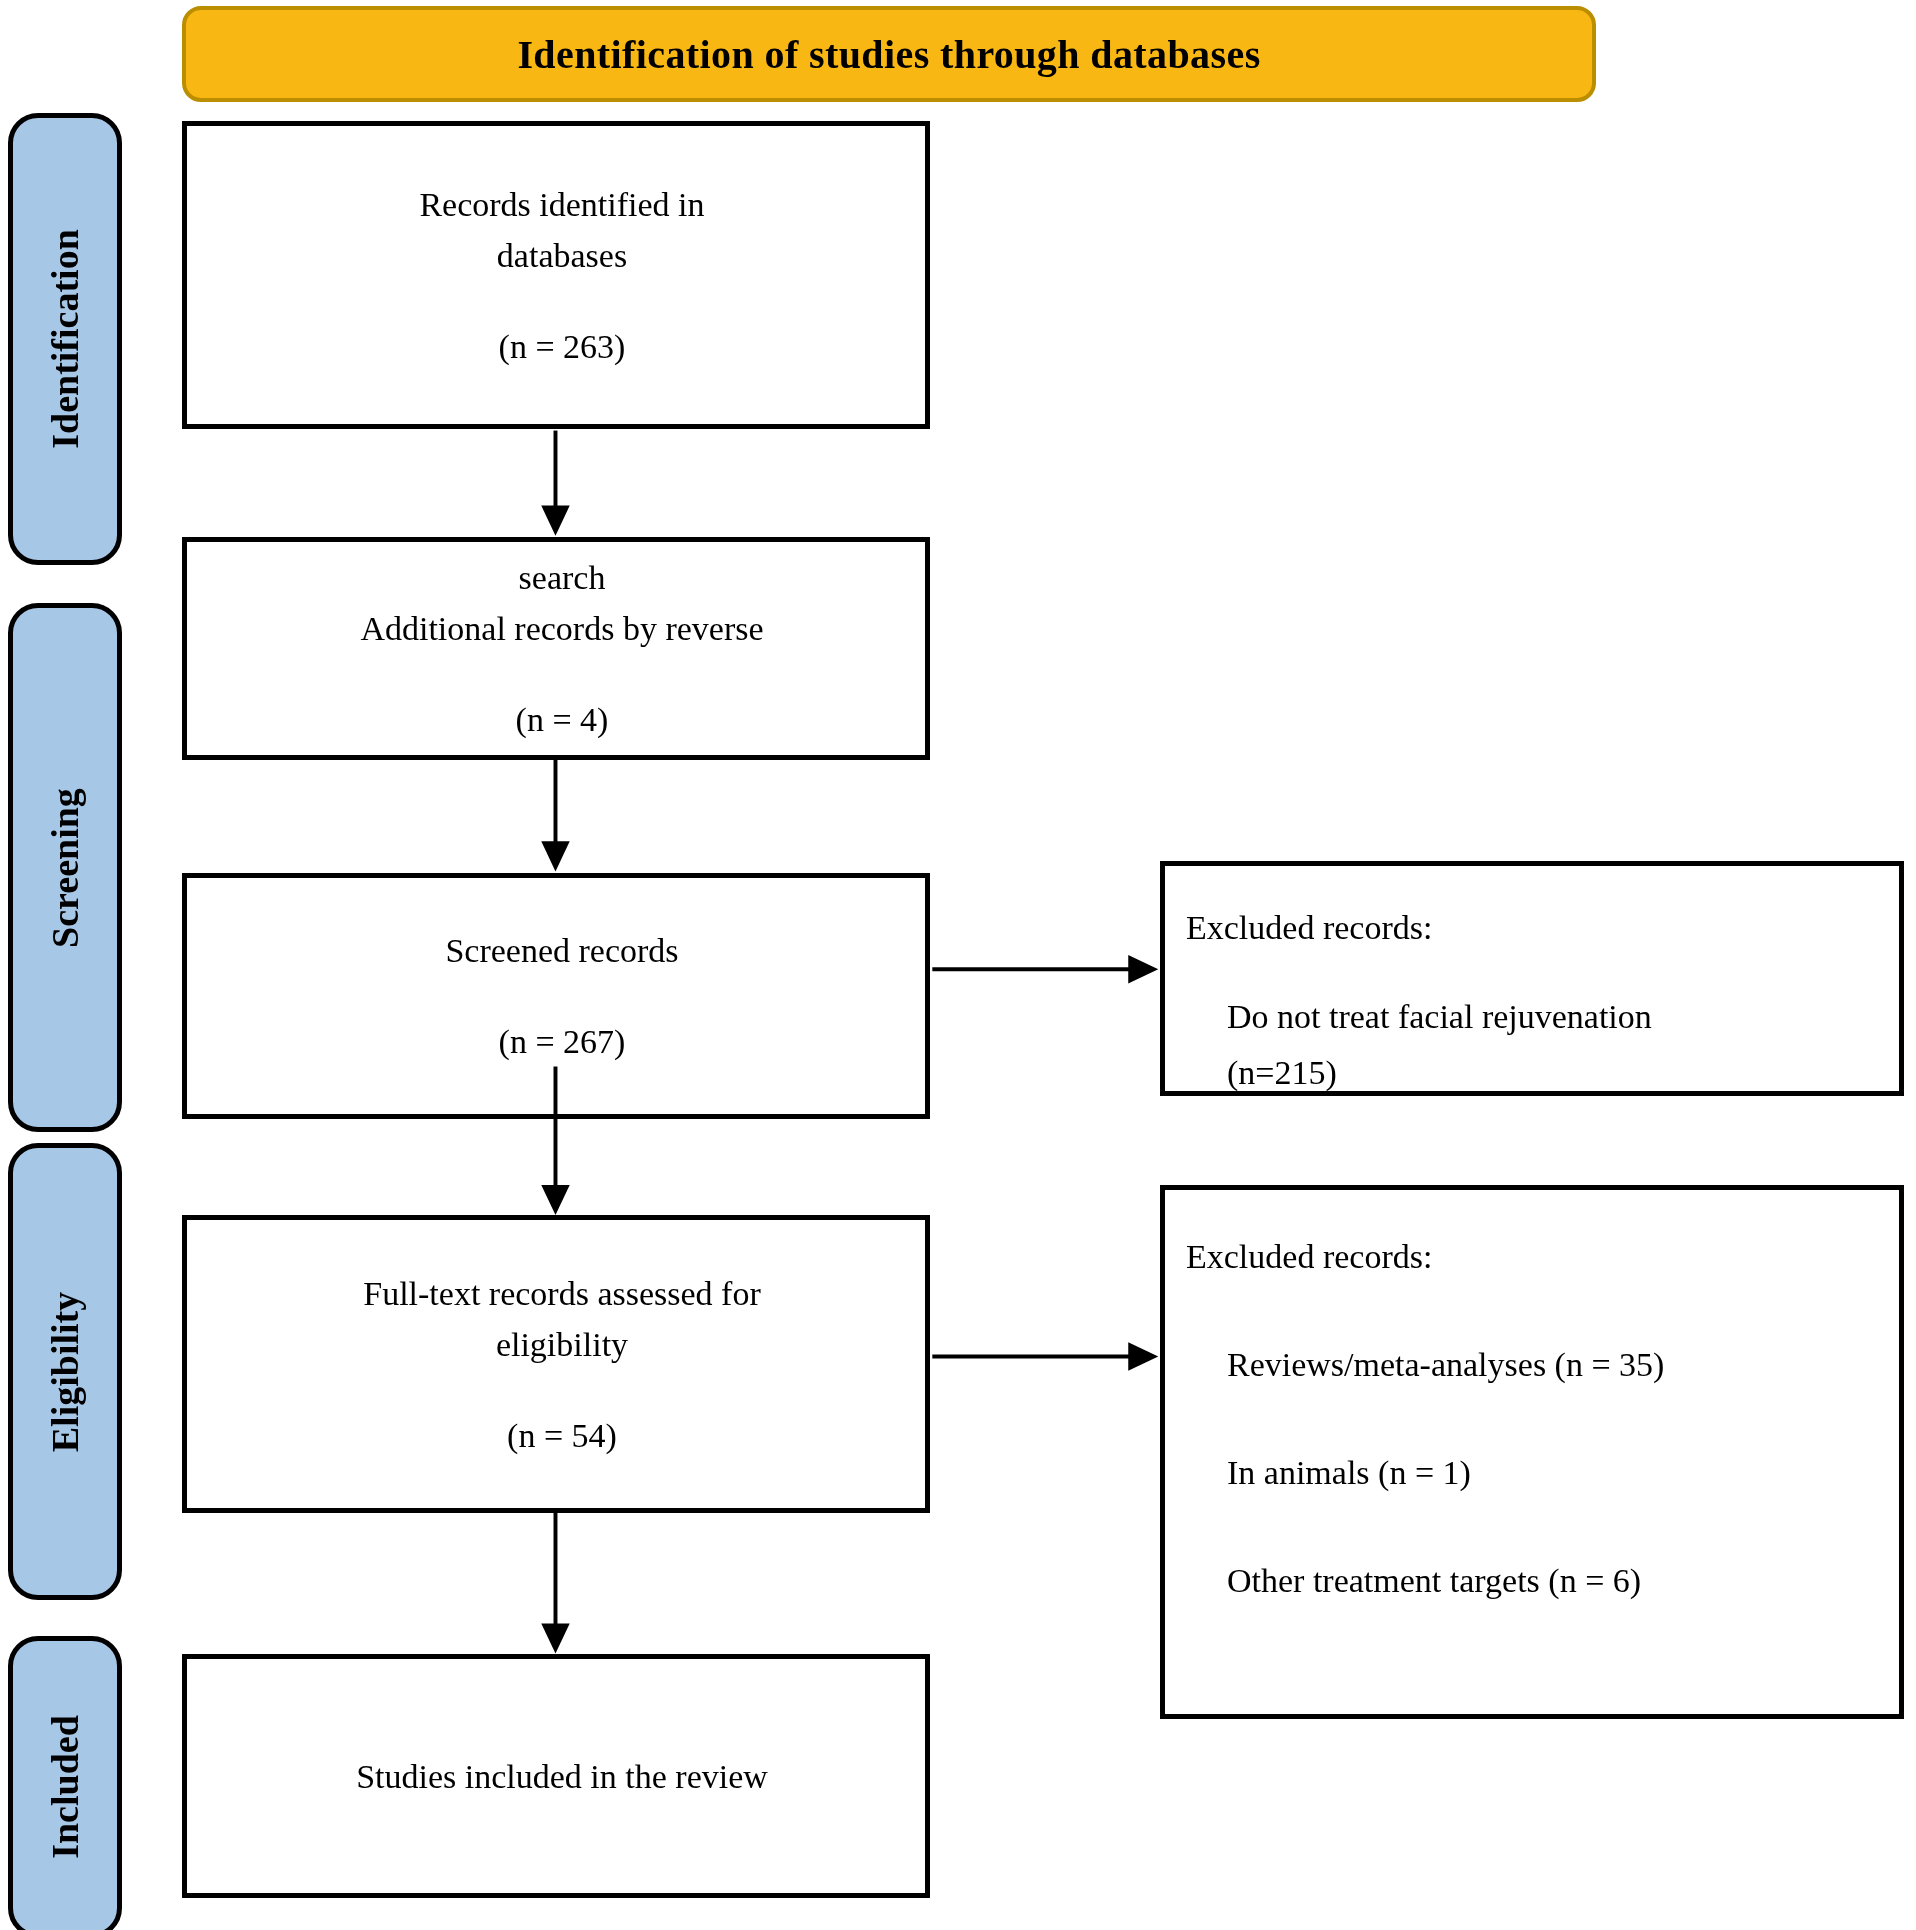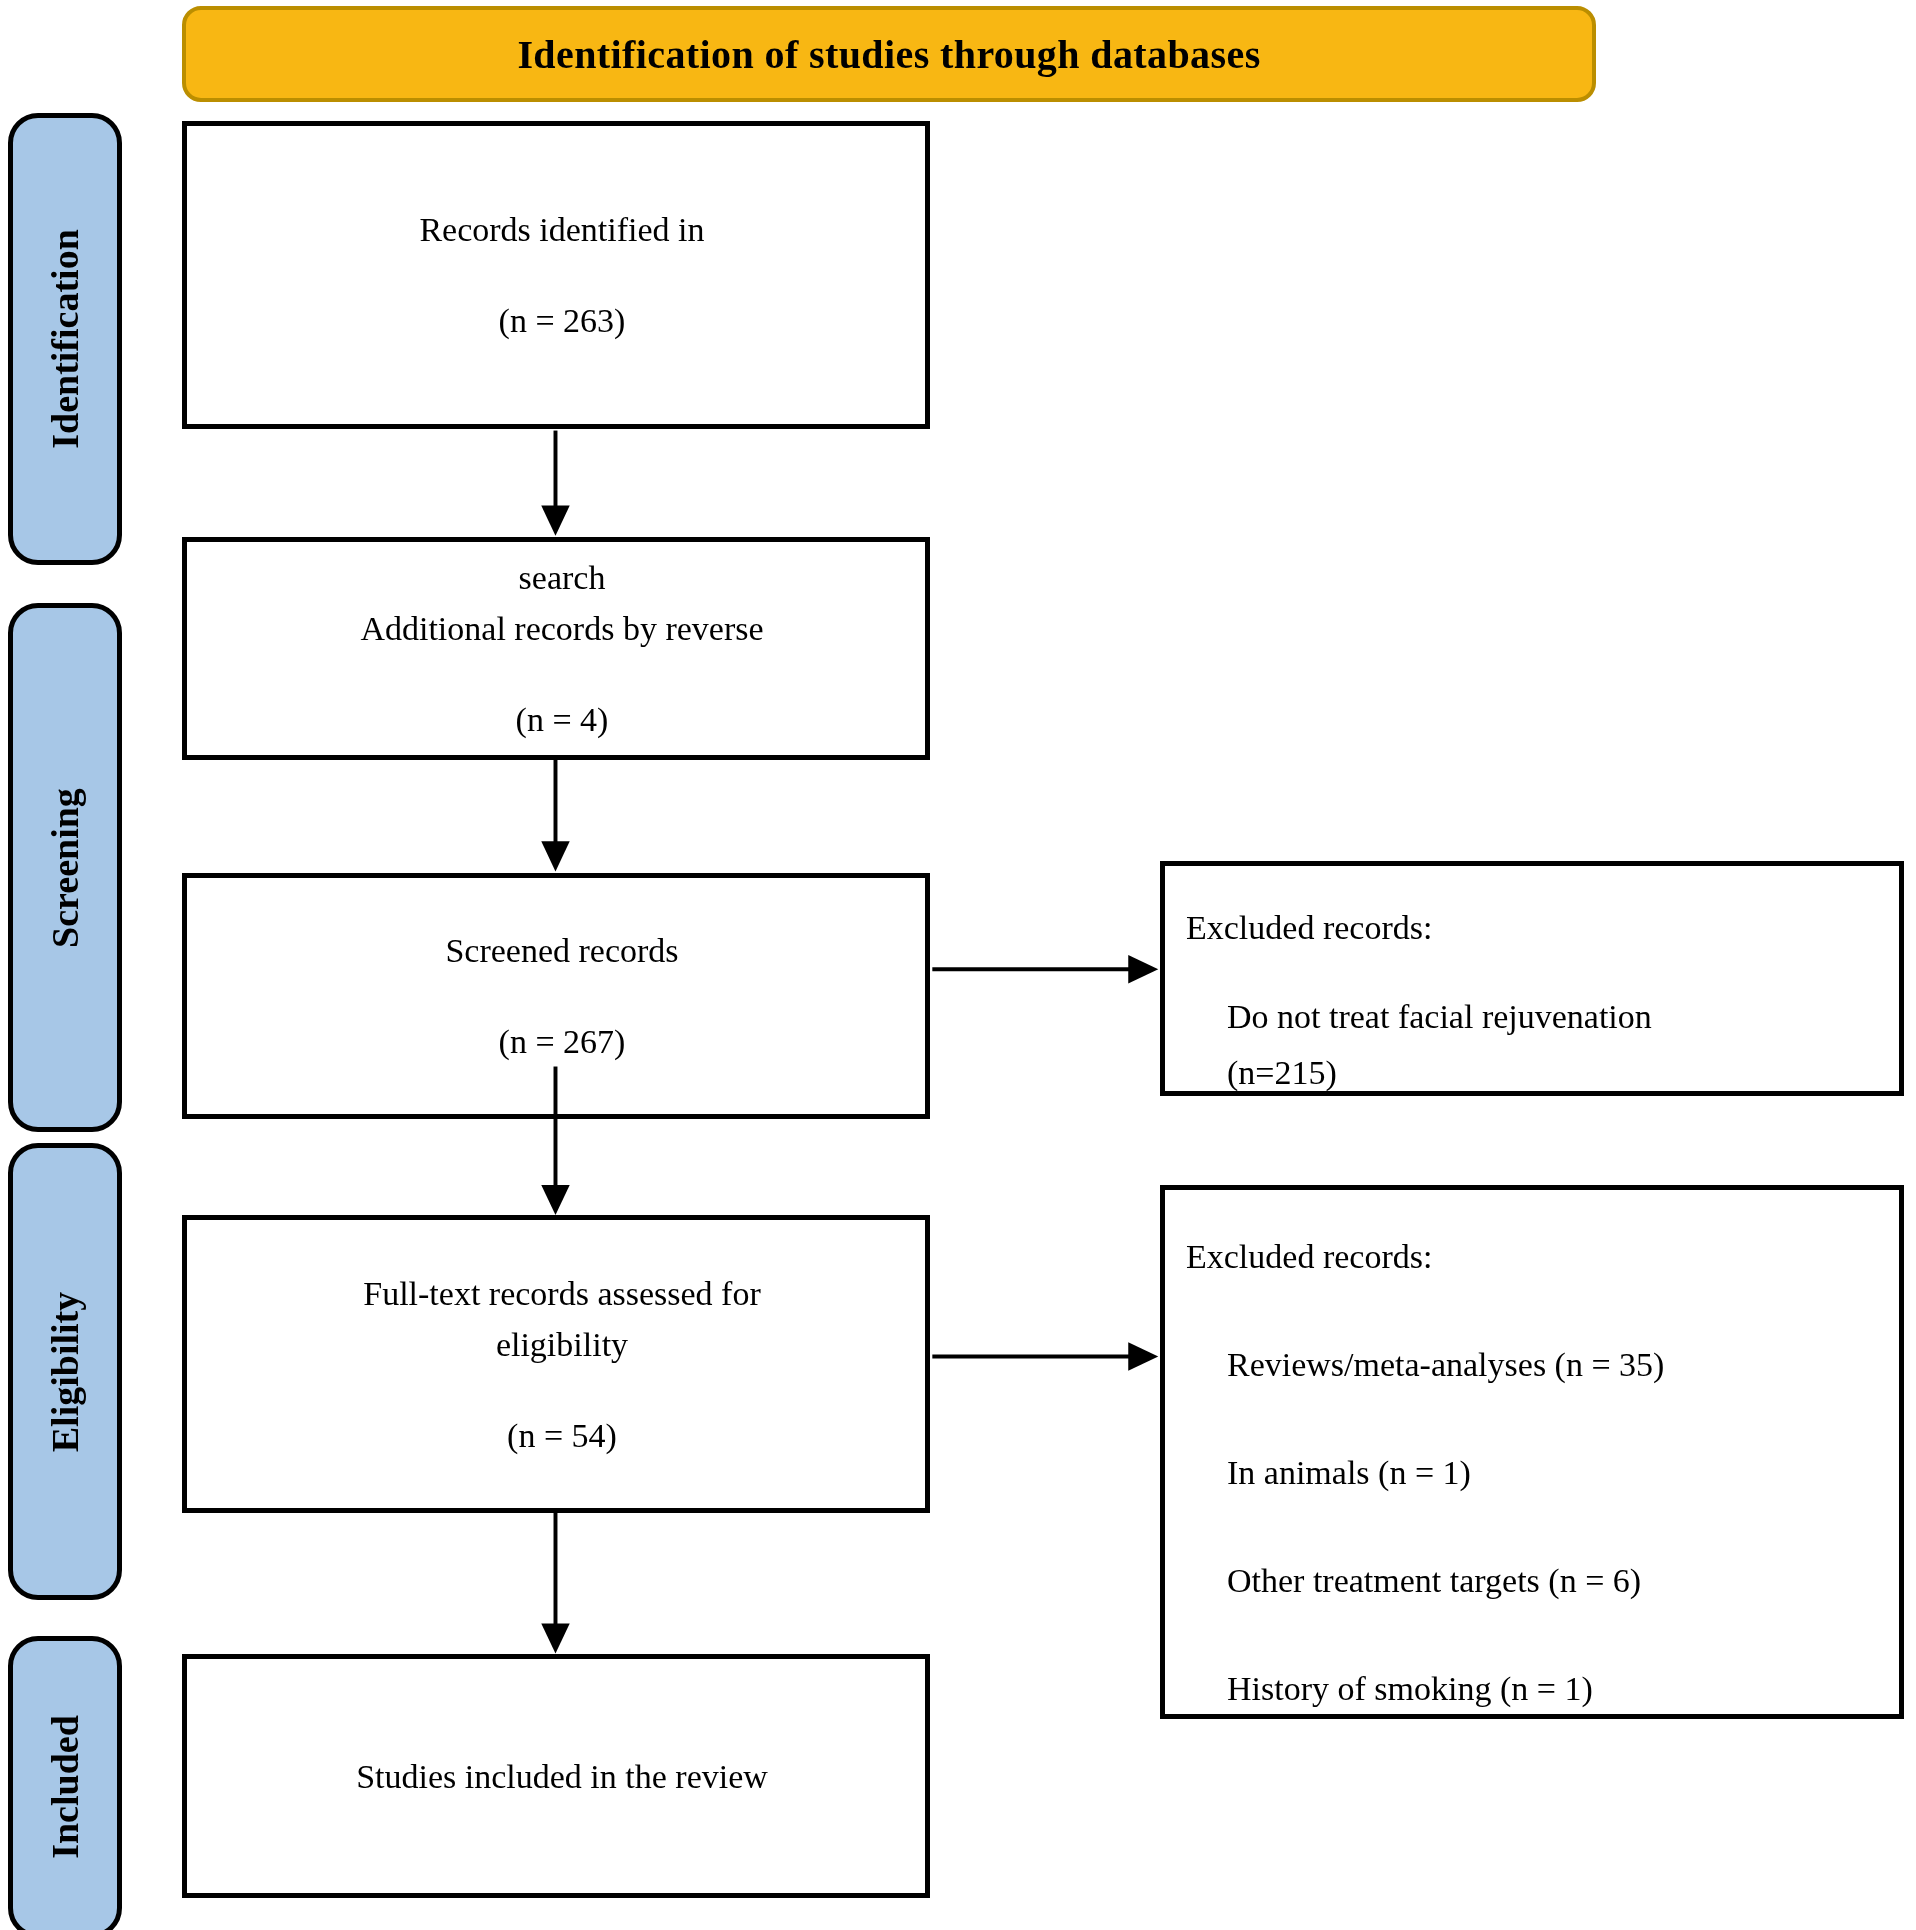--- a/index.html
+++ b/index.html
@@ -140,20 +140,21 @@
   <div class="side" id="side-eligibility">
     <span class="side-label">Eligibility</span>
   </div>
   <div class="side" id="side-included">
     <span class="side-label">Included</span>
   </div>
 
   <div class="fbox" id="box1">
     <div class="fbox-text">
       <div class="tline">Records identified in</div>
+      <div class="tline">databases</div>
       <div class="nline">(n = 263)</div>
     </div>
   </div>
 
   <div class="fbox" id="box2">
     <div class="fbox-text">
       <div class="tline">search</div>
       <div class="tline">Additional records by reverse</div>
       <div class="nline">(n = 4)</div>
     </div>
@@ -184,21 +185,20 @@
     <div class="exc-title">Excluded records:</div>
     <div class="exc-item">Do not treat facial rejuvenation</div>
     <div class="exc-item exc-item-cont">(n=215)</div>
   </div>
 
   <div class="exc" id="exc2">
     <div class="exc-title">Excluded records:</div>
     <div class="exc-item">Reviews/meta-analyses (n = 35)</div>
     <div class="exc-item">In animals (n = 1)</div>
     <div class="exc-item">Other treatment targets (n = 6)</div>
-    <div class="exc-item">History of smoking (n = 1)</div>
   </div>
 
   <svg class="arrows" viewBox="0 0 2425 2443" xmlns="http://www.w3.org/2000/svg">
 
     <g>
       <line x1="703" y1="545" x2="703" y2="642"></line>
       <polygon points="685,640 721,640 703,678"></polygon>
     </g>
 
     <g>

